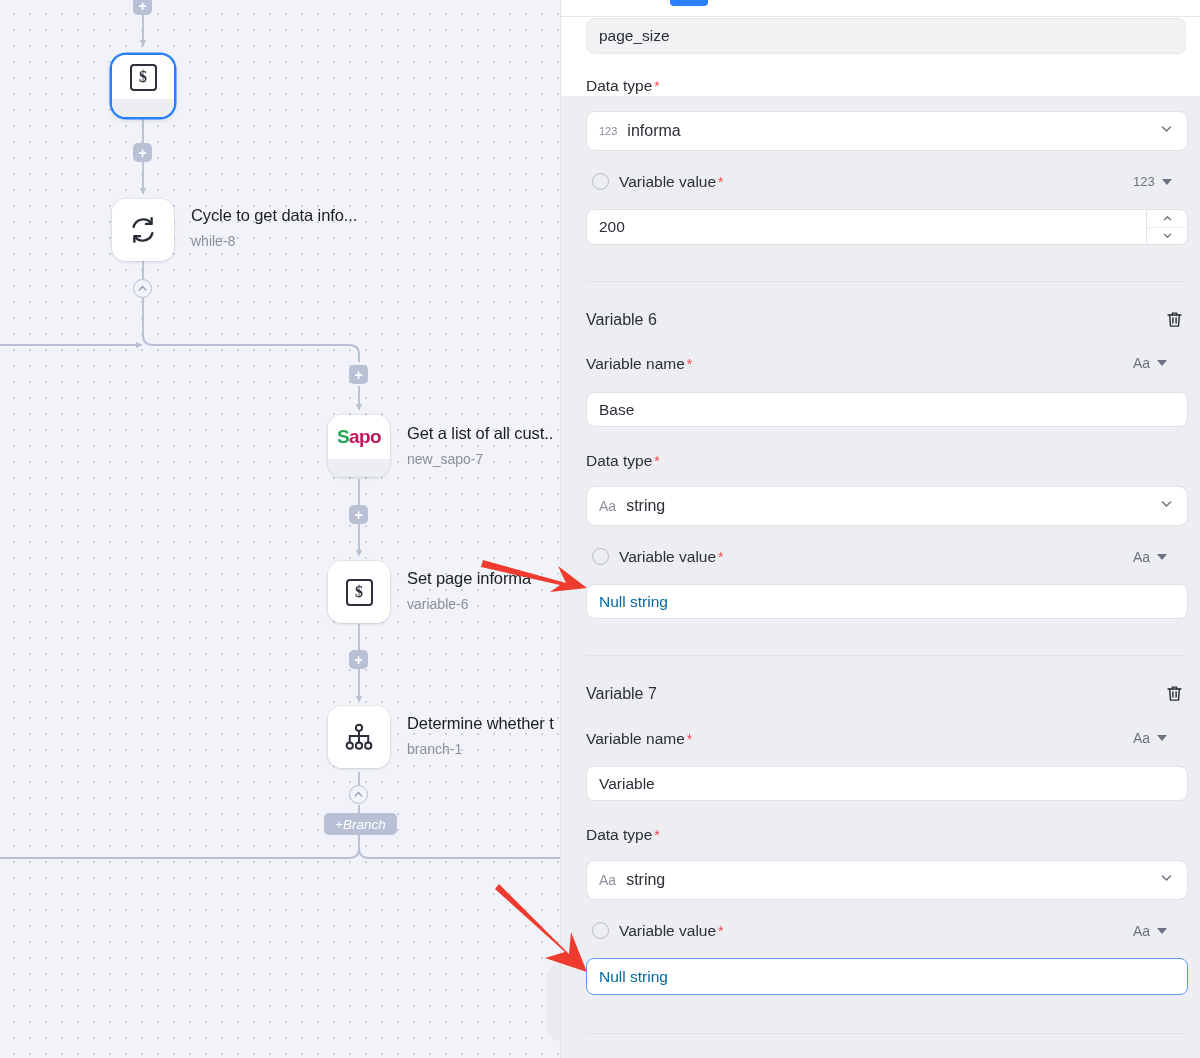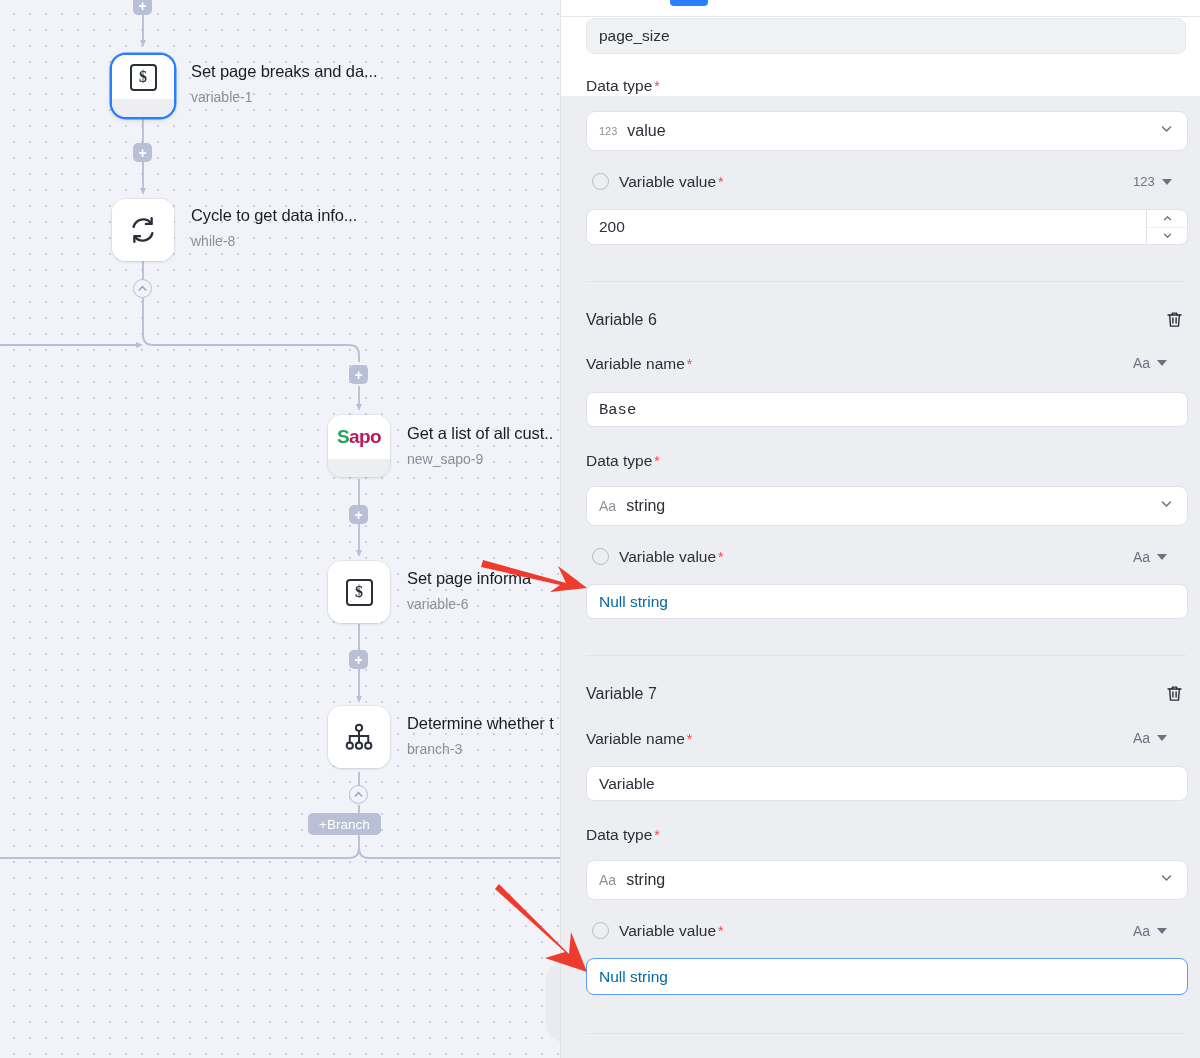--- a/index.html
+++ b/index.html
@@ -232,31 +232,27 @@
       <svg width="11" height="11" viewBox="0 0 11 11">
           <path d="M2.3,7 L5.5,3.6 L8.7,7" stroke="#9aa2bb" stroke-width="1.4" fill="none" stroke-linecap="round" stroke-linejoin="round"></path>
         </svg>
     </div>
     <div class="collapse" style="left:349px; top:785px;">
       <svg width="11" height="11" viewBox="0 0 11 11">
           <path d="M2.3,7 L5.5,3.6 L8.7,7" stroke="#9aa2bb" stroke-width="1.4" fill="none" stroke-linecap="round" stroke-linejoin="round"></path>
         </svg>
     </div>
 
-    <div class="branch-btn" style="left:308px; top:813px;">+Branch</div>
+    <div class="branch-btn" style="left:324px; top:813px;font-style:italic;">+Branch</div>
 
     <div class="node selected" style="left:112px; top:55px;">
       <div class="node-icon">
         <div class="glyph-var">$</div>
       </div>
       <div class="node-foot"></div>
-    </div>
-    <div class="node-label" style="left:191px; top:61px;">
-      <div class="node-title">Set page breaks and da...</div>
-      <div class="node-sub">variable-1</div>
     </div>
 
     <div class="node plain" style="left:112px; top:199px;">
       <div class="node-icon">
         <svg width="30" height="30" viewBox="0 0 24 24" fill="none" stroke="#2b2f3a" stroke-width="1.9" stroke-linecap="round" stroke-linejoin="round">
           <path d="M4.5,9.5 A8,8 0 0 1 18.5,6.6"></path>
           <path d="M19.5,14.5 A8,8 0 0 1 5.5,17.4"></path>
           <path d="M18.9,2.6 L18.9,7.1 L14.4,7.1"></path>
           <path d="M5.1,21.4 L5.1,16.9 L9.6,16.9"></path>
         </svg>
@@ -271,21 +267,21 @@
     <div class="node" style="left:328px; top:415px;">
       <div class="node-icon">
         <div class="sapo">
           <span class="s">S</span><span class="apo">apo</span>
         </div>
       </div>
       <div class="node-foot"></div>
     </div>
     <div class="node-label" style="left:407px; top:423px;">
       <div class="node-title">Get a list of all cust..</div>
-      <div class="node-sub">new_sapo-9</div>
+      <div class="node-sub">new_sapo-7</div>
     </div>
 
     <div class="node plain" style="left:328px; top:561px;">
       <div class="node-icon">
         <div class="glyph-var">$</div>
       </div>
     </div>
     <div class="node-label" style="left:407px; top:568px;">
       <div class="node-title">Set page informa</div>
       <div class="node-sub">variable-6</div>
@@ -297,40 +293,40 @@
           <circle cx="13" cy="5" r="2.7"></circle>
           <circle cx="5" cy="20.5" r="2.7"></circle>
           <circle cx="13" cy="20.5" r="2.7"></circle>
           <circle cx="21" cy="20.5" r="2.7"></circle>
           <path d="M13,7.7 L13,12.2 M5,17.8 L5,12.2 L21,12.2 L21,17.8 M13,12.2 L13,17.8" stroke-linecap="round"></path>
         </svg>
       </div>
     </div>
     <div class="node-label" style="left:407px; top:713px;">
       <div class="node-title">Determine whether t</div>
-      <div class="node-sub">branch-3</div>
+      <div class="node-sub">branch-1</div>
     </div>
 
   </div>
 
   <div id="panel">
 
     <div id="panel-white-top"></div>
     <div class="tab-indicator"></div>
     <div class="hairline" style="top:16px;"></div>
 
     <div class="textbox readonly" style="left:25px; top:18px; width:600px; height:36px;">page_size</div>
 
     <div class="lbl" style="position:absolute; left:25px; top:76px;">
       <span>Data type</span><span class="req">*</span>
     </div>
 
     <div class="select" style="left:25px; top:111px; width:602px;">
       <span class="type-pill">123</span>
-      <span>value</span>
+      <span>informa</span>
       <span class="chev">
         <svg width="15" height="15" viewBox="0 0 15 15" fill="none" stroke="#6d7280" stroke-width="1.5" stroke-linecap="round" stroke-linejoin="round">
             <path d="M3.5,5.5 L7.5,9.5 L11.5,5.5"></path>
           </svg>
       </span>
     </div>
 
     <div class="radio" style="left:31px; top:173px;"></div>
     <div class="lbl" style="position:absolute; left:58px; top:172px;">
       <span>Variable value</span><span class="req">*</span>
@@ -367,21 +363,21 @@
       </svg>
     </div>
 
     <div class="lbl" style="position:absolute; left:25px; top:354px;">
       <span>Variable name</span><span class="req">*</span>
     </div>
     <div class="mini-type" style="left:572px; top:355px;">
       <span class="aa">Aa</span>
       <span class="tri"></span>
     </div>
-    <div class="textbox" style="left:25px; top:392px; width:602px; height:35px;font-family:Liberation Mono, monospace;">Base</div>
+    <div class="textbox" style="left:25px; top:392px; width:602px; height:35px;">Base</div>
 
     <div class="lbl" style="position:absolute; left:25px; top:451px;">
       <span>Data type</span><span class="req">*</span>
     </div>
     <div class="select" style="left:25px; top:486px; width:602px;">
       <span class="type-pill aa">Aa</span>
       <span>string</span>
       <span class="chev">
         <svg width="15" height="15" viewBox="0 0 15 15" fill="none" stroke="#6d7280" stroke-width="1.5" stroke-linecap="round" stroke-linejoin="round">
             <path d="M3.5,5.5 L7.5,9.5 L11.5,5.5"></path>

